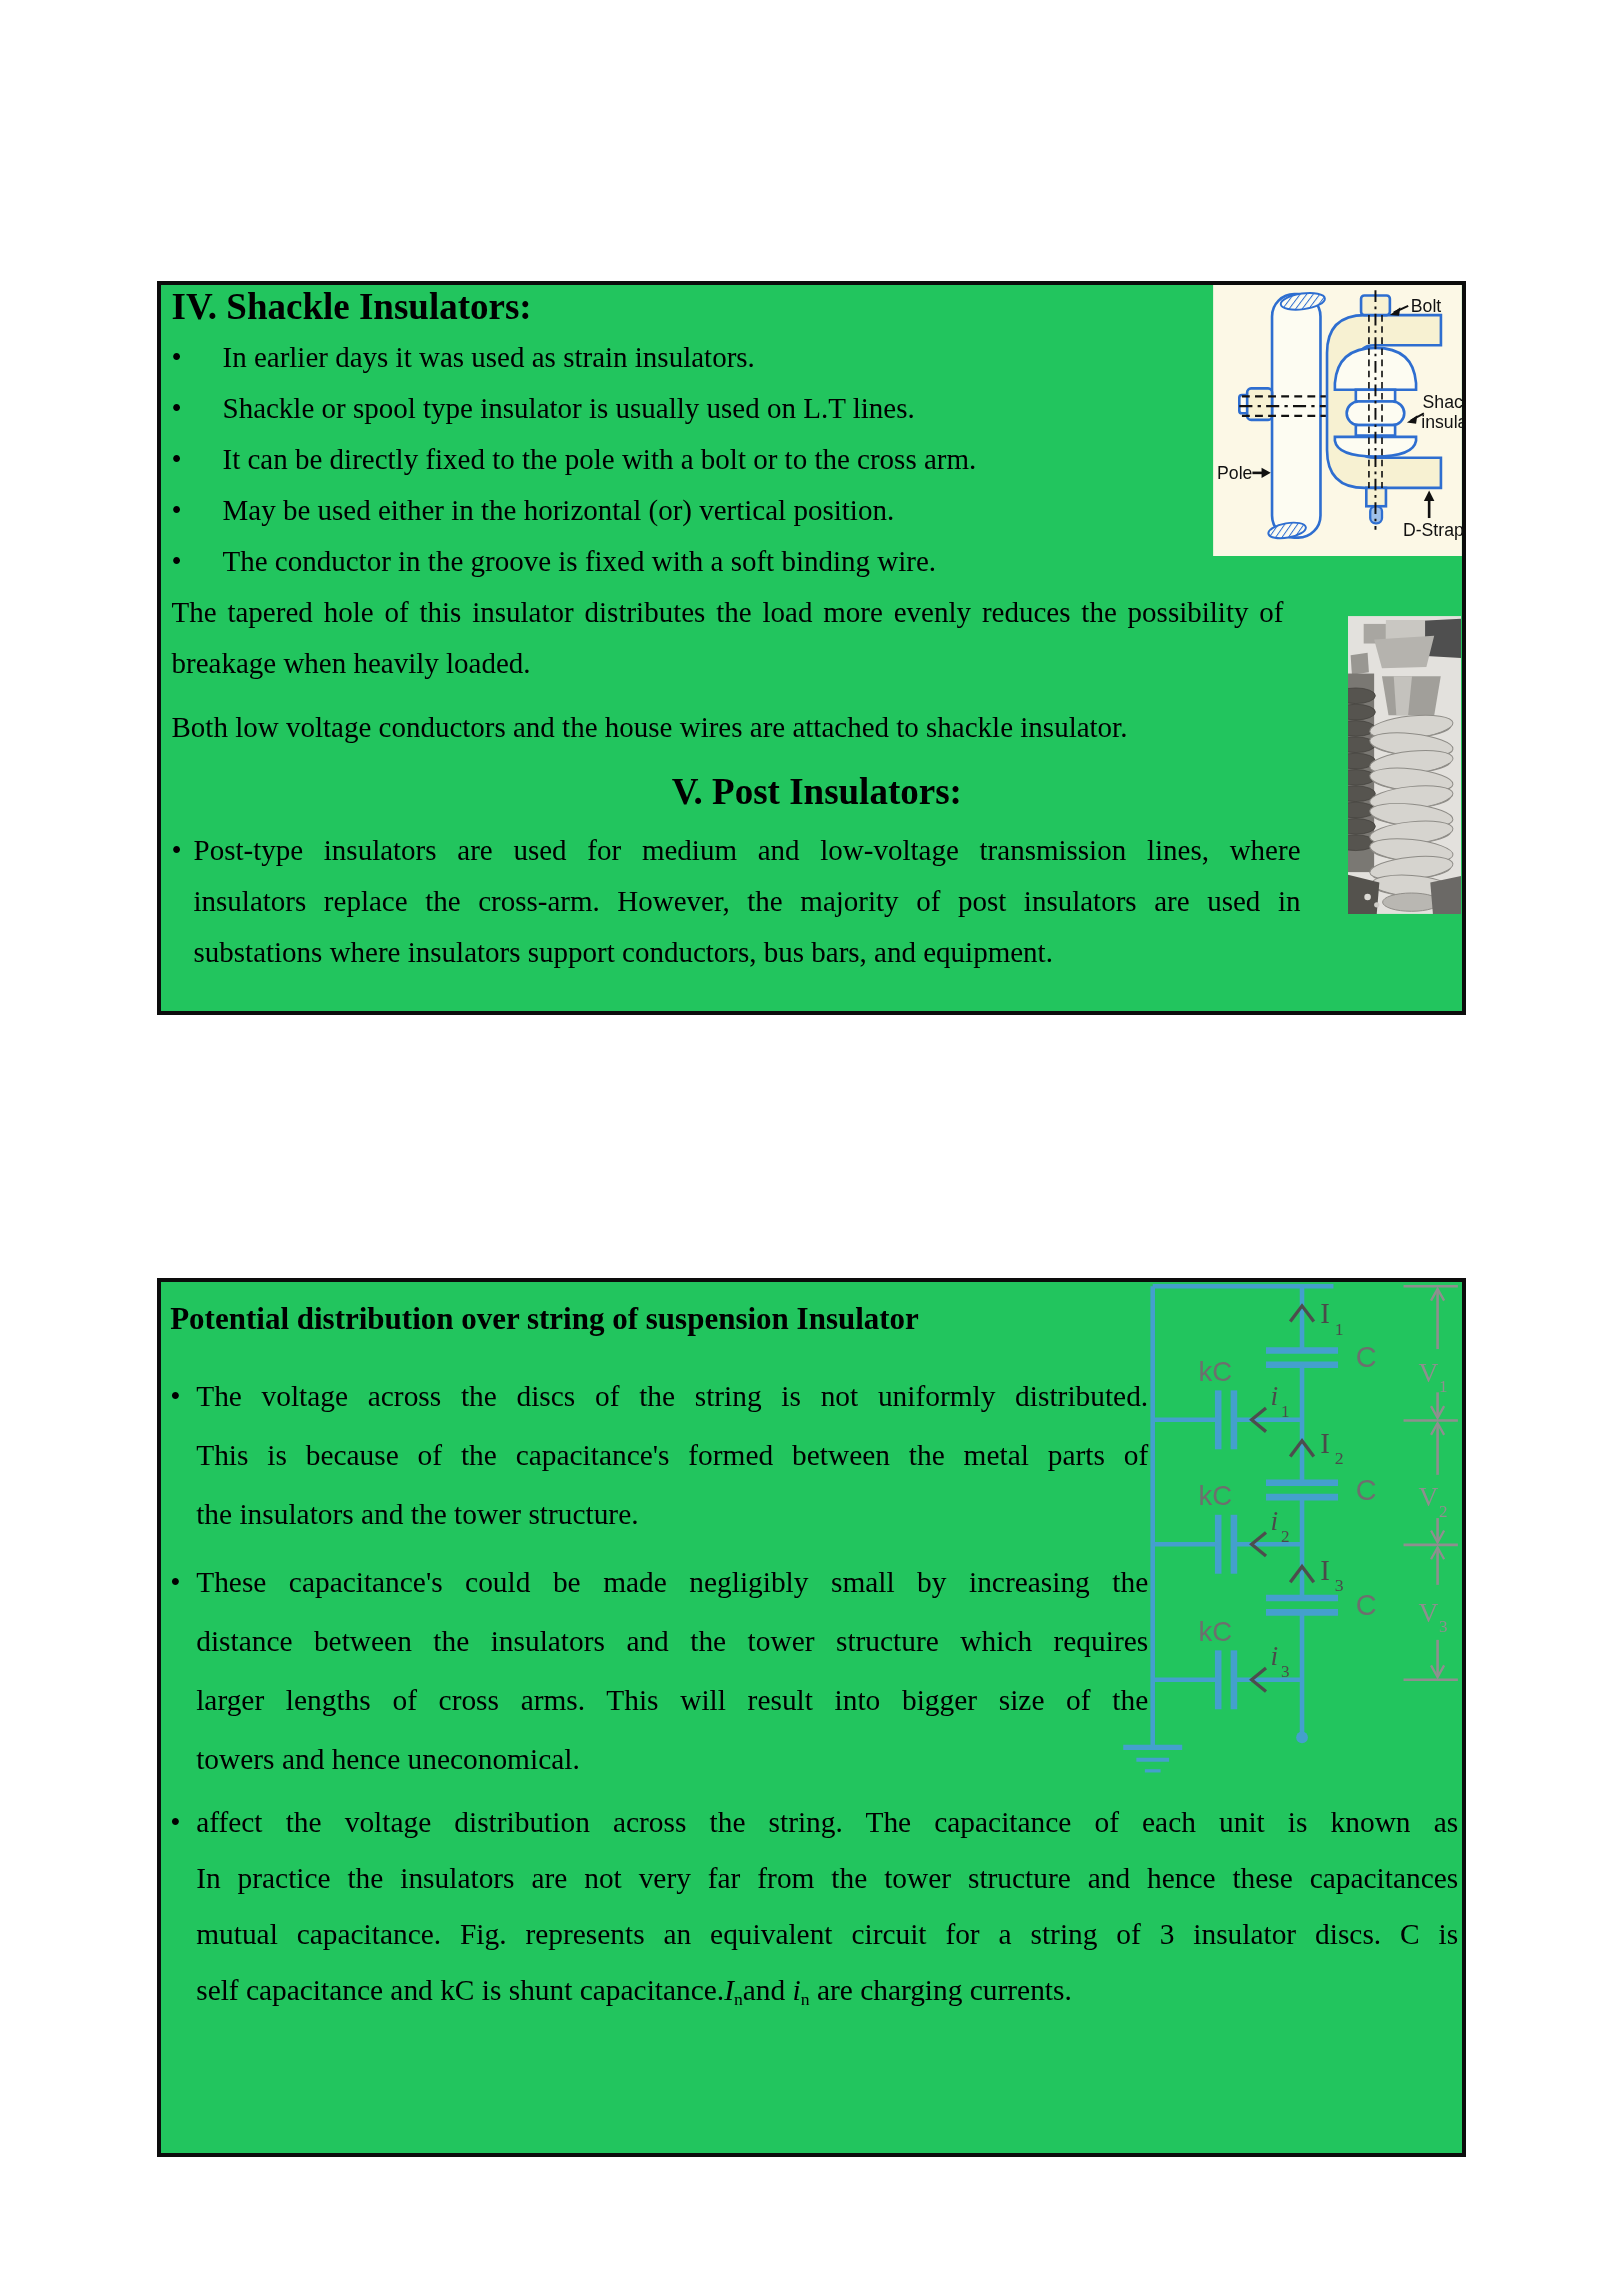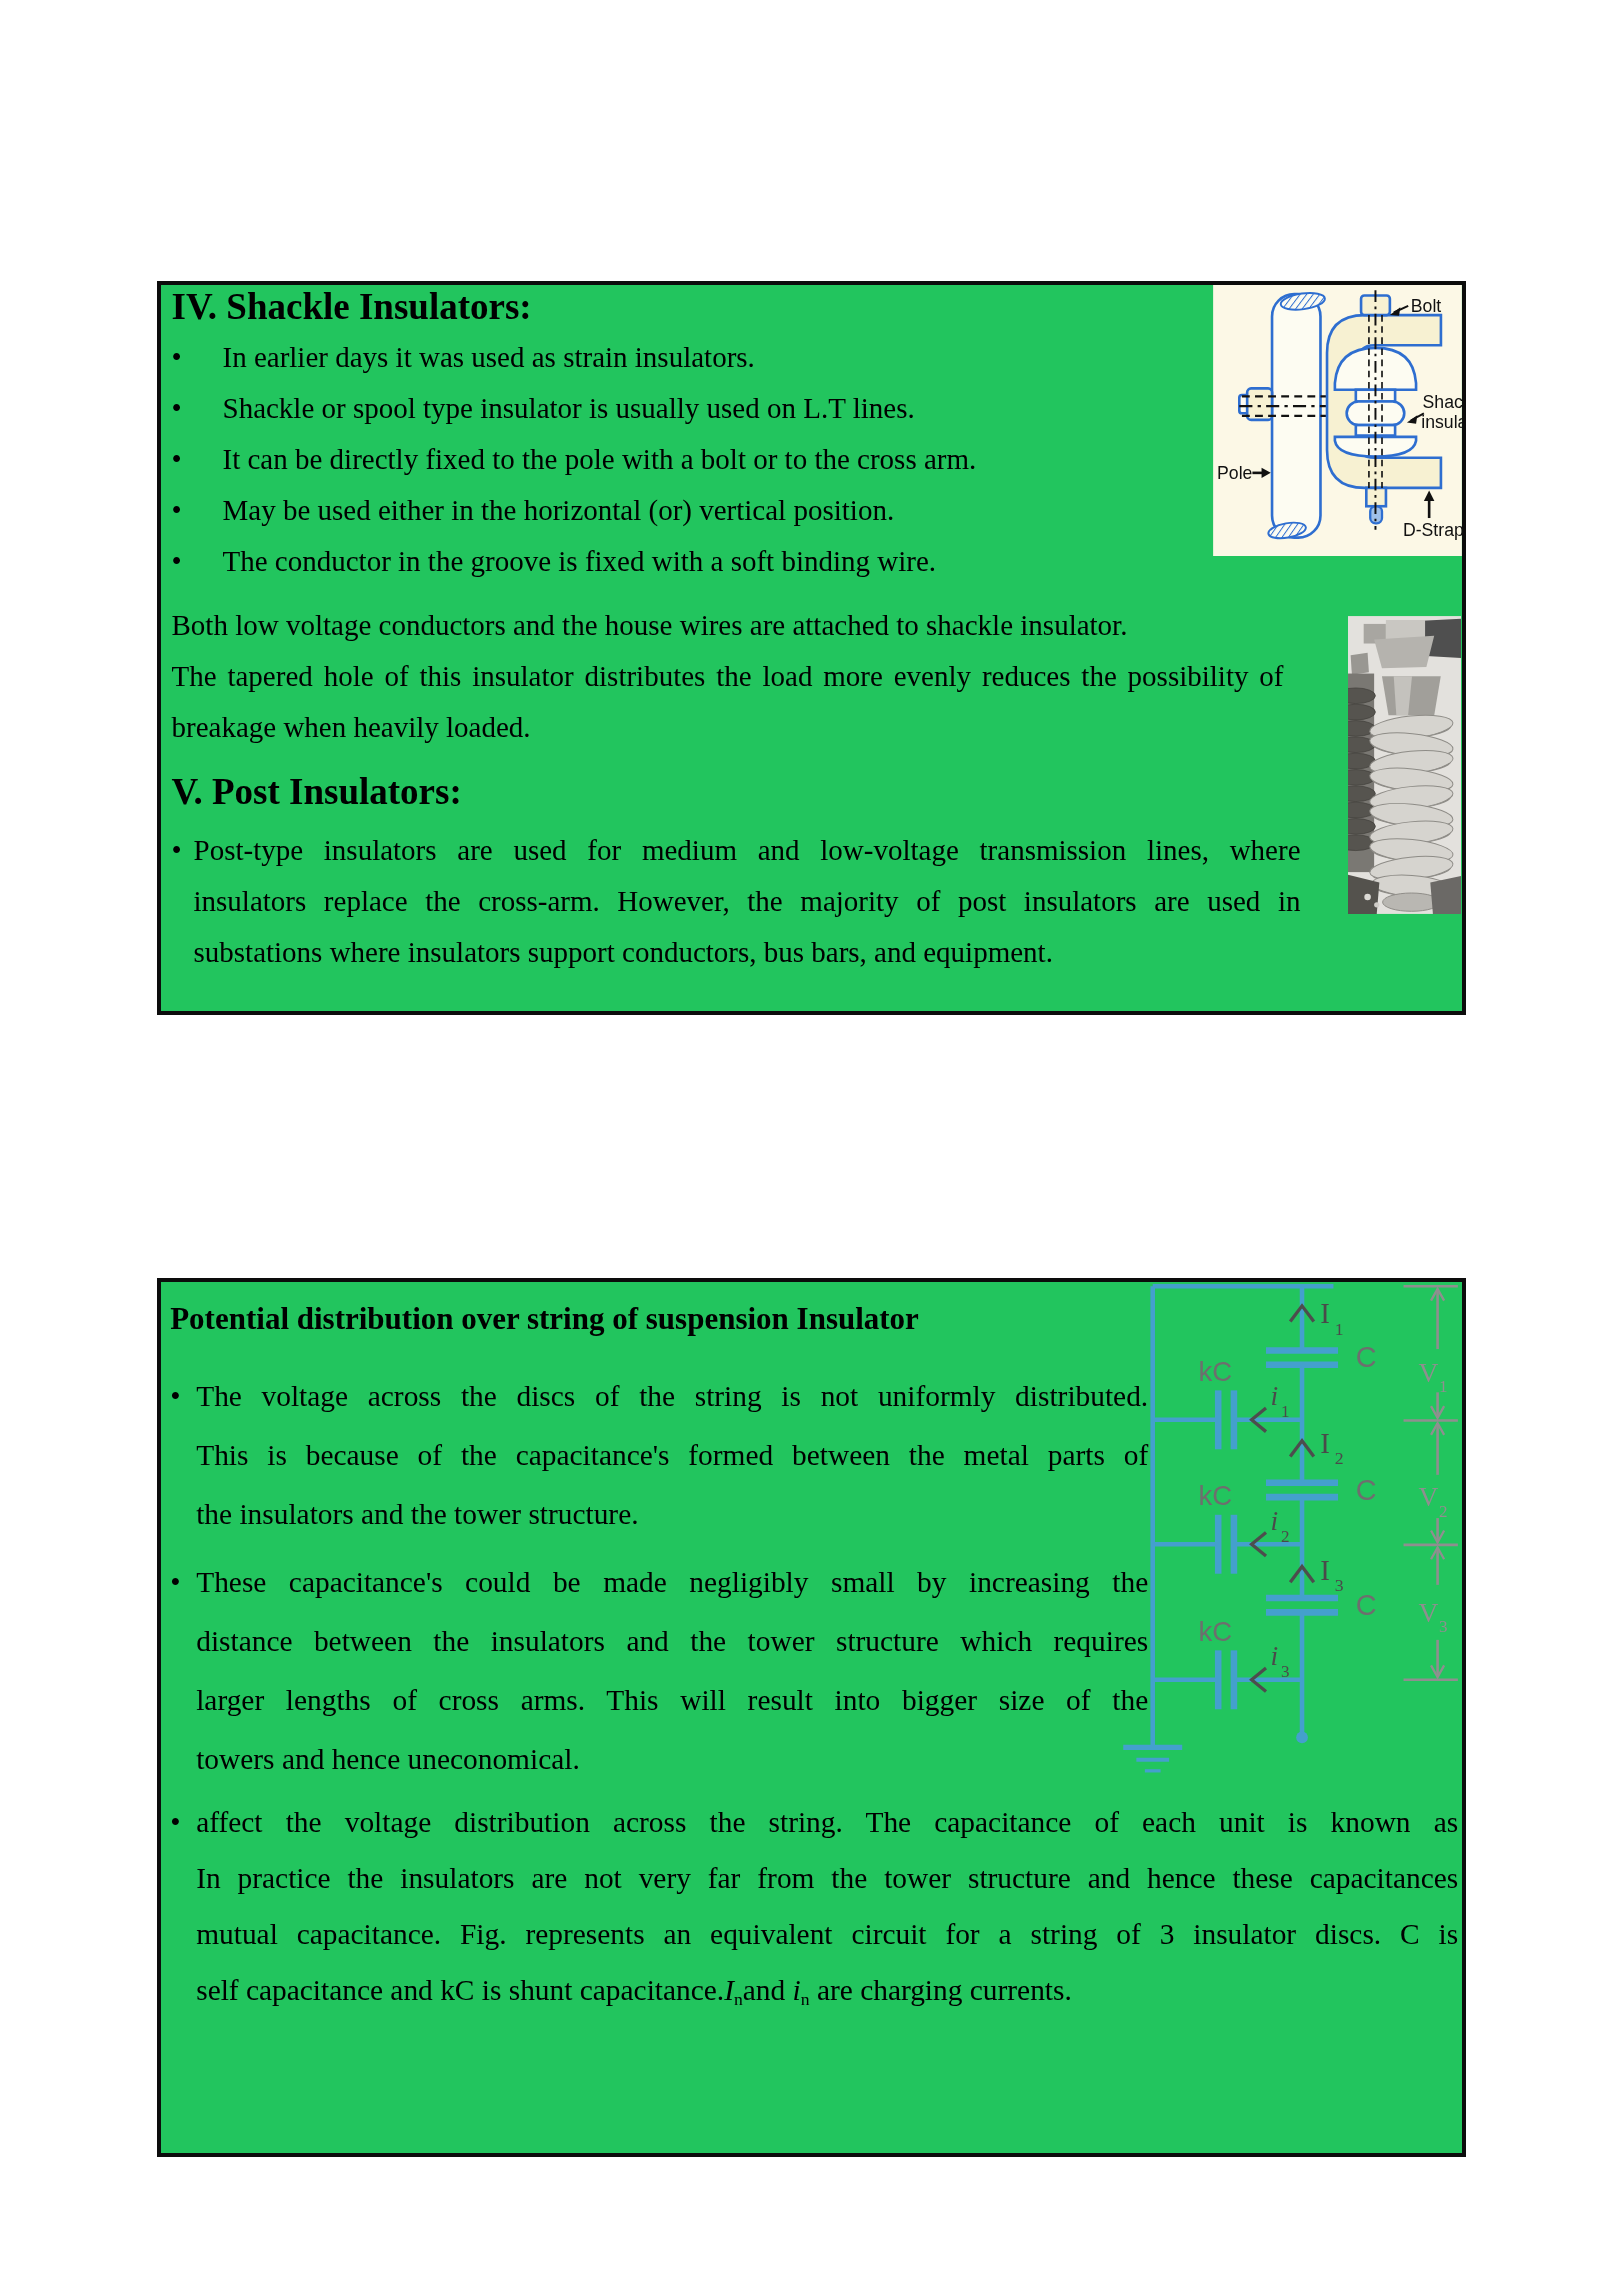--- a/index.html
+++ b/index.html
@@ -4,21 +4,21 @@
 <style>
   html,body{margin:0;padding:0;background:#ffffff;}
   .page{position:relative;width:1623px;height:2295px;background:#ffffff;overflow:hidden;
         font-family:"Liberation Serif","DejaVu Serif",serif;color:#000;}
   
   .sect{position:absolute;left:157px;width:1309px;border:4.6px solid #0c0c0c;background:#22c55e;box-sizing:border-box;}
   #box1{top:281px;height:734px;padding:2.6px 0 0 10.5px;}
   #box2{top:1278px;height:879px;padding:17px 0 0 9.2px;}
   
   .h-big{font-size:37px;line-height:38px;font-weight:bold;margin:0;}
-  #box1 .h2{font-size:37px;line-height:41px;font-weight:bold;margin:18.3px 0 0 0;}
+  #box1 .h2{font-size:37px;line-height:41px;font-weight:bold;margin:18.3px 0 0 0;text-align:center;}
   #box2 .h-big{font-size:31px;line-height:39px;}
   
   .b1-list{margin-top:6.5px;}
   .li{position:relative;font-size:29px;line-height:51px;}
   .li .mk{position:absolute;left:0;top:0;}
   #box1 .li{padding-left:51px;width:982px;}
   .para{font-size:29px;line-height:51px;width:1112px;}
   .p1{margin-top:13px;}
   .post-li{position:relative;margin-top:13px;padding-left:22px;width:1107px;font-size:29px;line-height:51px;}
   .post-li .mk{position:absolute;left:0;top:0;}
@@ -63,25 +63,25 @@
       <div class="li">
         <span class="mk">•</span>
         <span>May be used either in the horizontal (or) vertical position.</span>
       </div>
       <div class="li">
         <span class="mk">•</span>
         <span>The conductor in the groove is fixed with a soft binding wire.</span>
       </div>
     </div>
 
-    <div class="para p1">Both low voltage conductors and the house wires are attached to shackle insulator.</div>
     <div class="para">
       <div class="jl">The tapered hole of this insulator distributes the load more evenly reduces the possibility of</div>
       <div>breakage when heavily loaded.</div>
     </div>
+    <div class="para p1">Both low voltage conductors and the house wires are attached to shackle insulator.</div>
 
     <h2 class="h2">V. Post Insulators:</h2>
 
     <div class="post-li">
       <span class="mk">•</span>
       <div class="jl">Post-type insulators are used for medium and low-voltage transmission lines, where</div>
       <div class="jl">insulators replace the cross-arm. However, the majority of post insulators are used in</div>
       <div>substations where insulators support conductors, bus bars, and equipment.</div>
     </div>
   </section>

